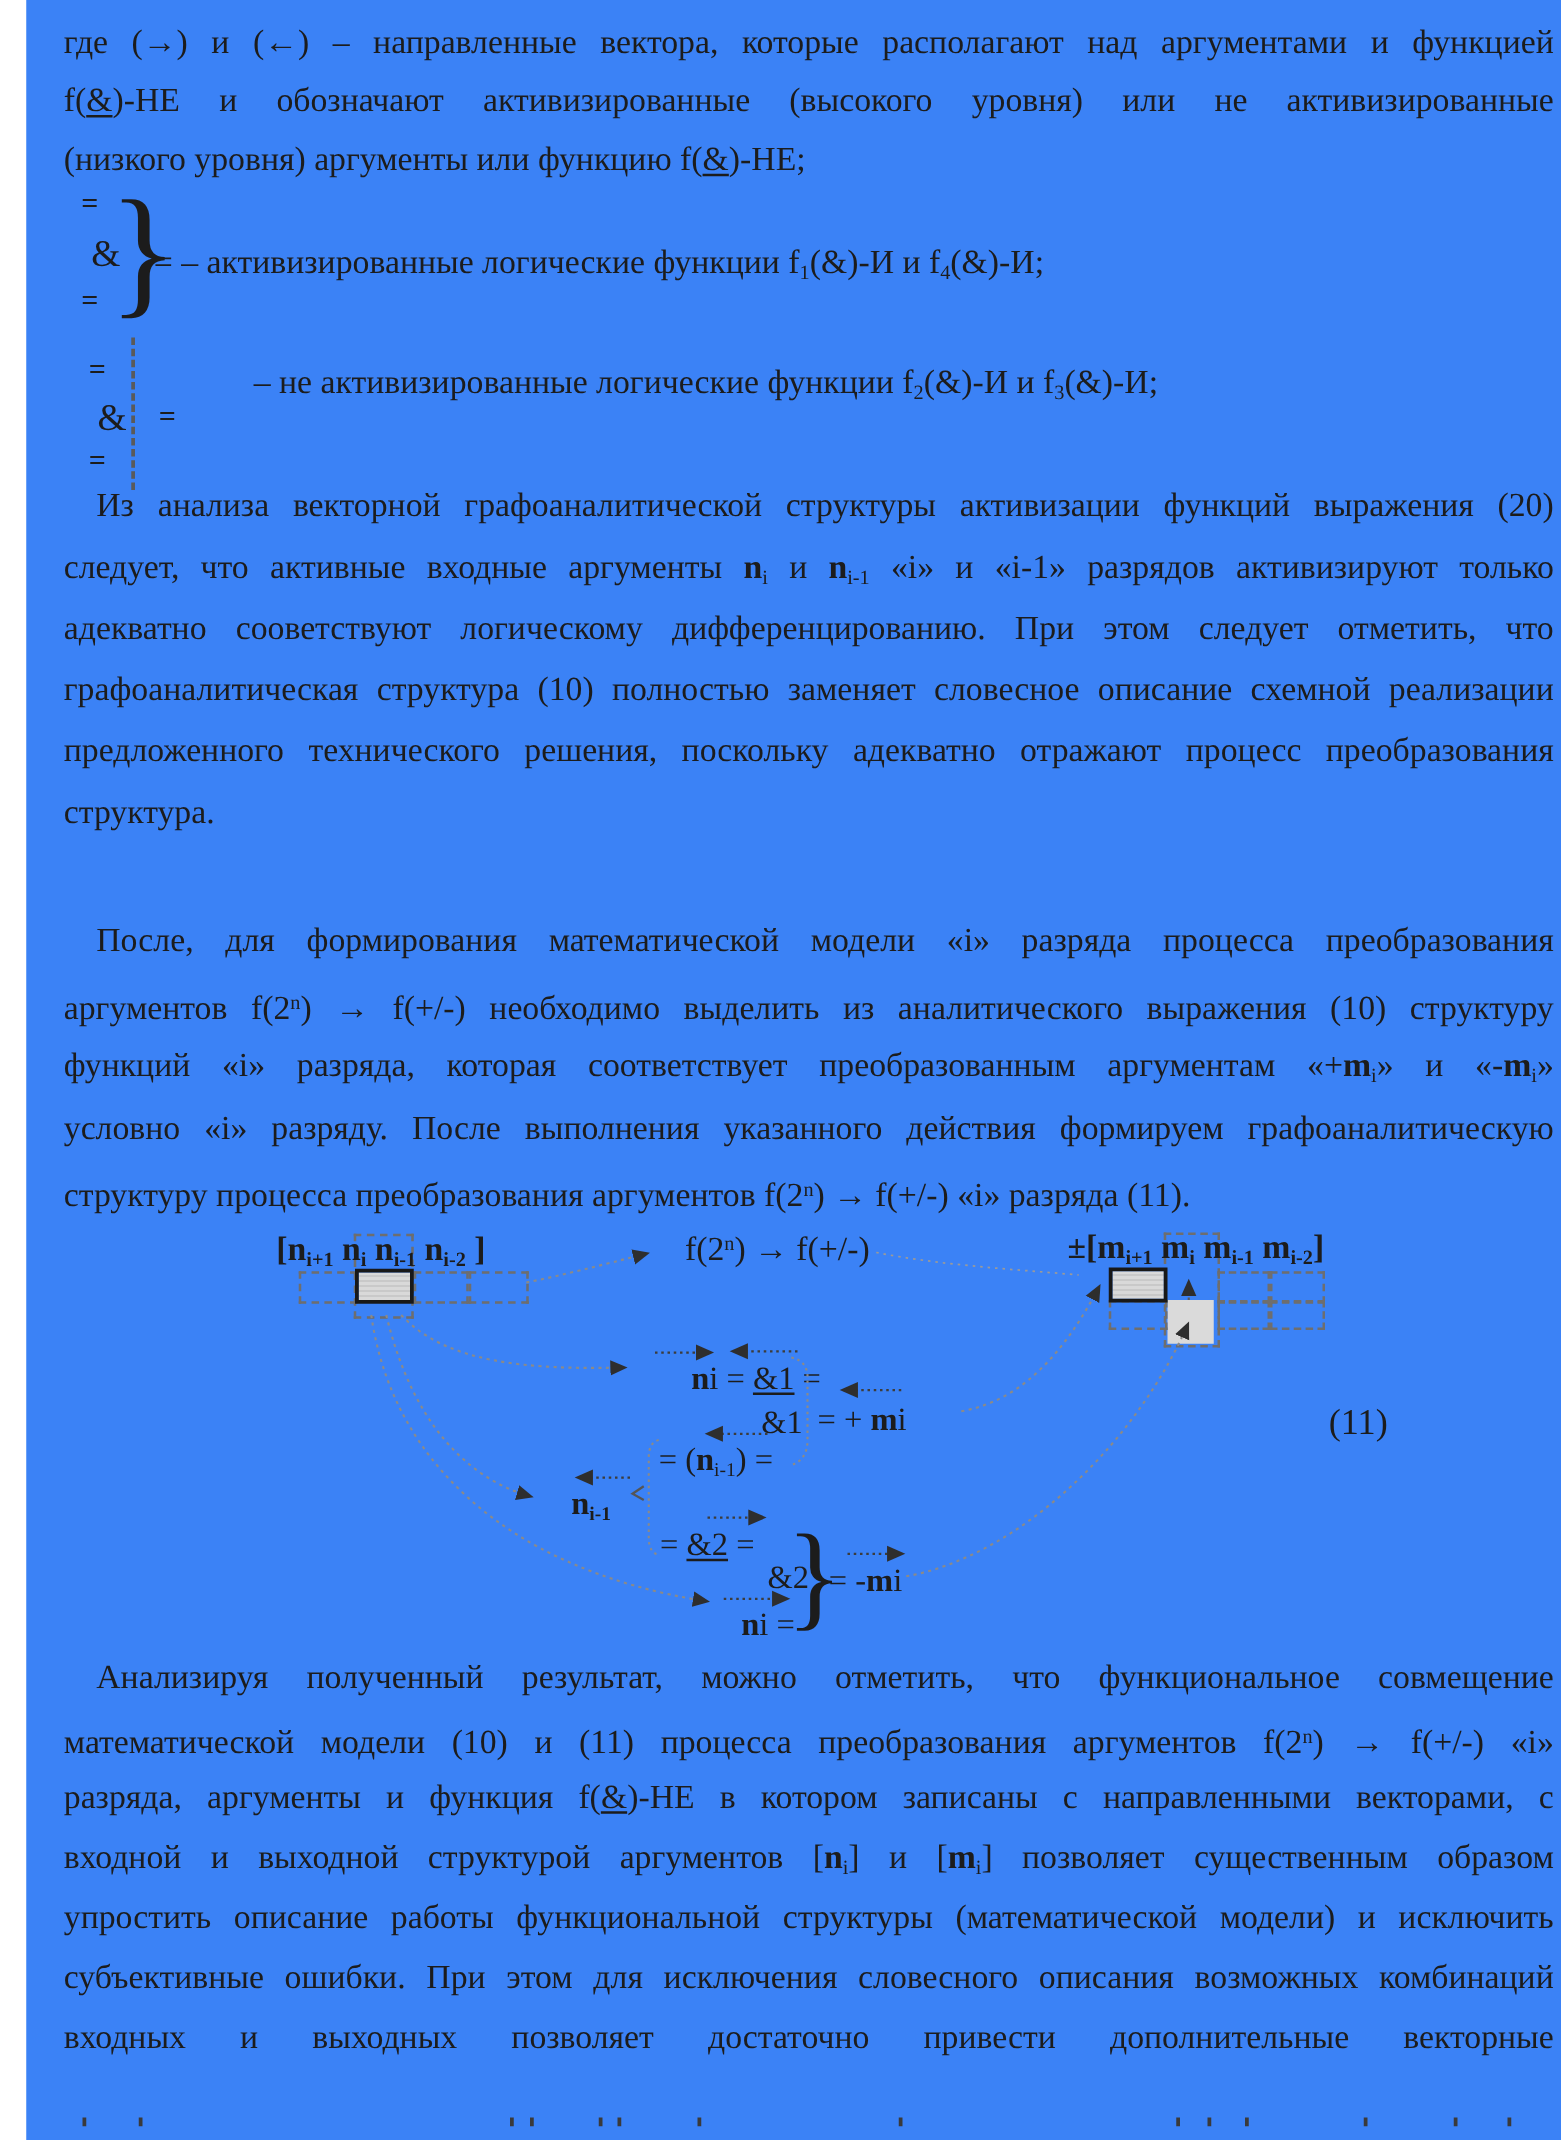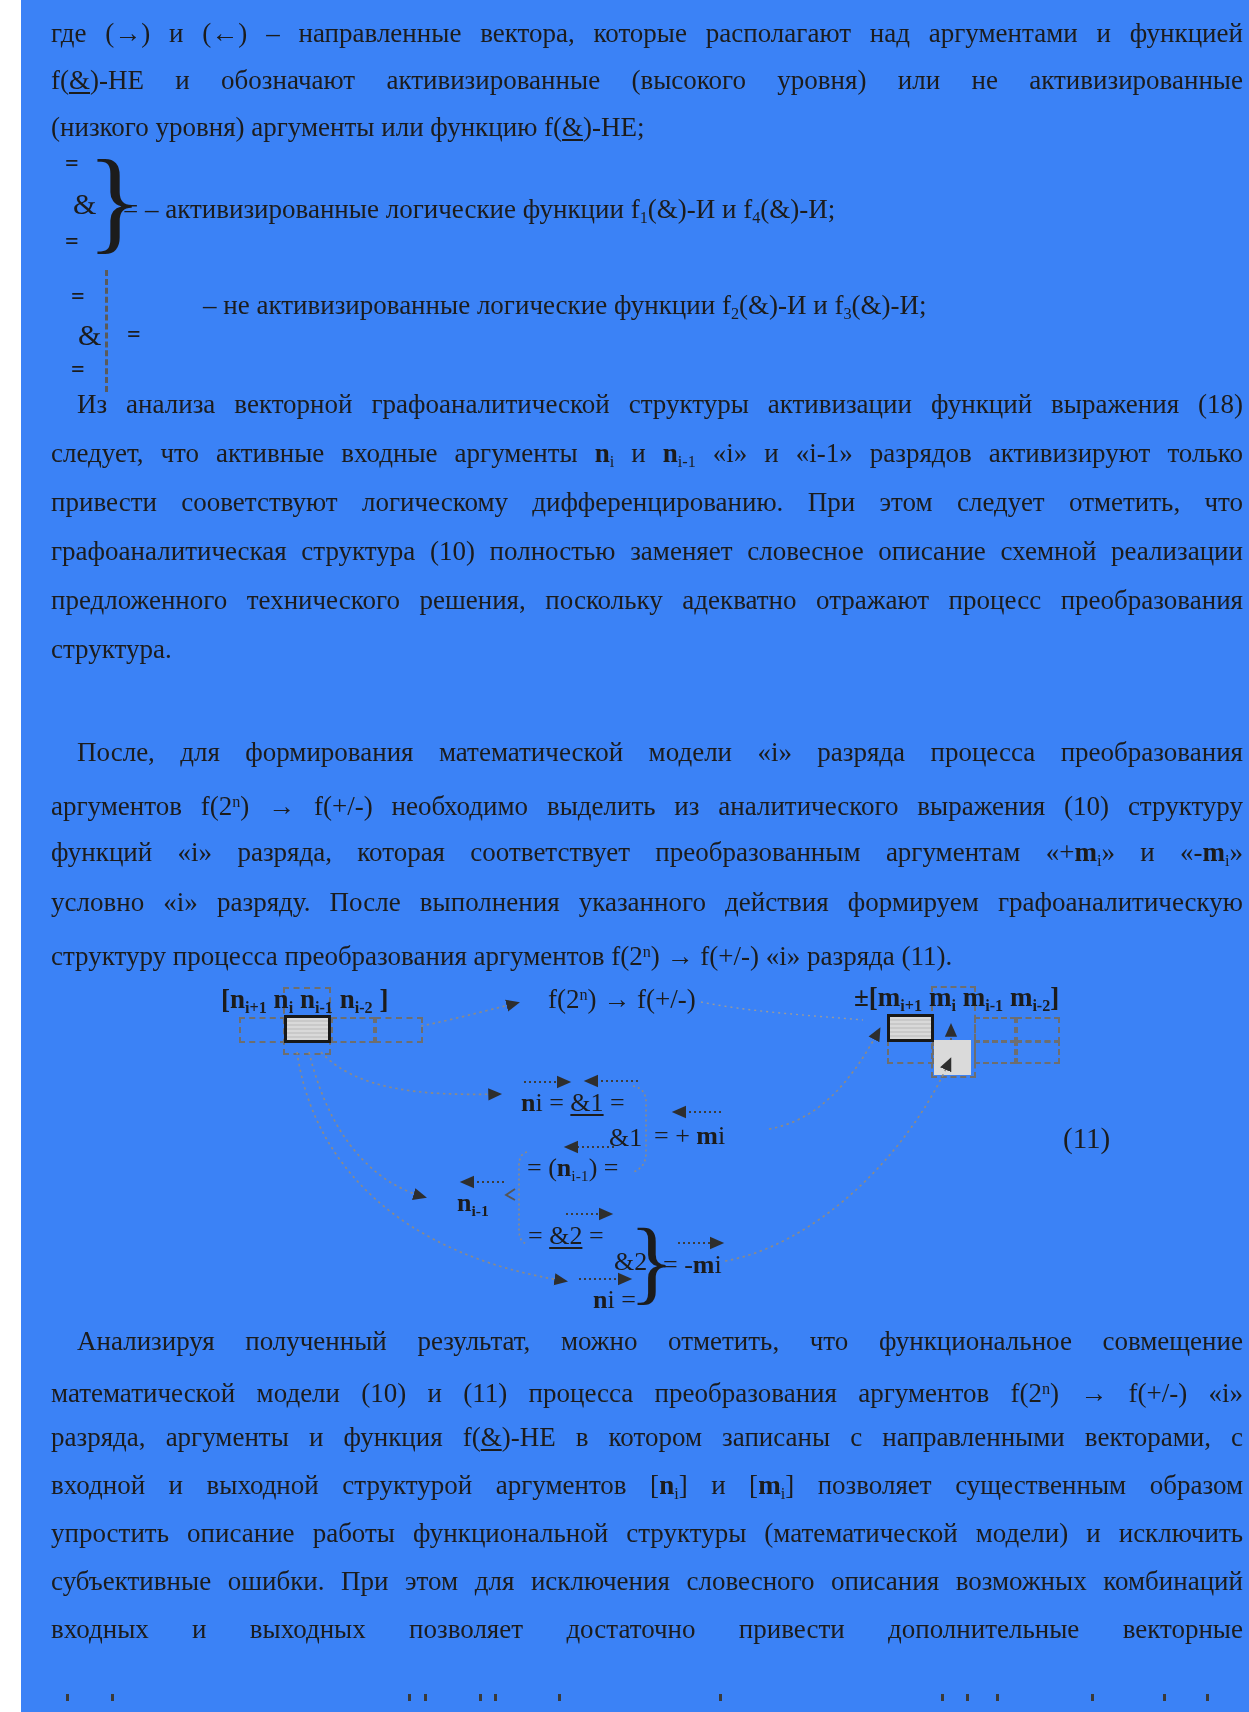--- a/index.html
+++ b/index.html
@@ -52,23 +52,23 @@
   <div class="fml" style="left:102px;top:196px;font-size:27px">=  – активизированные логические  функции f<sub>1</sub>(&amp;)-И и  f<sub>4</sub>(&amp;)-И;</div>
 
   <span class="fx bold" style="left:50px;top:284px;font-size:24px">=</span>
   <span class="fx" style="left:57px;top:320px;font-size:30px">&amp;</span>
   <span class="fx bold" style="left:50px;top:357px;font-size:24px">=</span>
   <div class="dashv" style="left:84px;top:270px;height:122px"></div>
   <span class="fx bold" style="left:106px;top:322px;font-size:24px">=</span>
   <div class="fml" style="left:182px;top:292px;font-size:27px">– не активизированные логические  функции f<sub>2</sub>(&amp;)-И и   f<sub>3</sub>(&amp;)-И;</div>
 
   <div class="para p2" style="top:380px">
-    <div class="ln ind">Из анализа векторной графоаналитической структуры активизации функций  выражения (18)</div>
+    <div class="ln ind">Из анализа векторной графоаналитической структуры активизации функций  выражения (20)</div>
     <div class="ln">следует, что   активные входные аргументы <b>n</b><sub>i</sub>  и  <b>n</b><sub>i-1</sub>  «i» и «i-1» разрядов активизируют  только</div>
-    <div class="ln">привести  сооветствуют  логическому  дифференцированию.  При  этом  следует  отметить,  что</div>
+    <div class="ln">адекватно  сооветствуют  логическому  дифференцированию.  При  этом  следует  отметить,  что</div>
     <div class="ln">графоаналитическая структура (10) полностью заменяет словесное описание схемной реализации</div>
     <div class="ln">предложенного технического решения, поскольку адекватно отражают процесс преобразования</div>
     <div class="ln last">структура.</div>
   </div>
 
   <div class="para p3" style="top:727px">
     <div class="ln ind">После,  для  формирования  математической  модели  «i»  разряда  процесса  преобразования</div>
     <div class="ln">аргументов   f(2<sup>n</sup>)  →  f(+/-) необходимо выделить из аналитического выражения (10) структуру</div>
     <div class="ln">функций «i» разряда,   которая соответствует   преобразованным  аргументам   «+<b>m</b><sub>i</sub>»  и «-<b>m</b><sub>i</sub>»</div>
     <div class="ln">условно «i» разряду.  После выполнения указанного действия формируем графоаналитическую</div>
@@ -89,21 +89,21 @@
   <div class="cell" style="left:953px;top:1017px;width:38px;height:22px"></div>
   <div class="cell" style="left:995px;top:1017px;width:40px;height:22px"></div>
   <div class="cell" style="left:866px;top:1040px;width:43px;height:20px"></div>
   <div class="cell" style="left:953px;top:1040px;width:38px;height:20px"></div>
   <div class="cell" style="left:995px;top:1040px;width:40px;height:20px"></div>
   <div class="cellsolid" style="left:866px;top:1014px;width:41px;height:22px"></div>
   <div class="fml bold" style="left:833px;top:984px;font-size:27px">±[m<sub>i+1</sub> m<sub>i</sub> m<sub>i-1</sub> m<sub>i-2</sub>]</div>
 
   <div class="eqnum" style="left:1042px;top:1122px">(11)</div>
 
-  <div class="fml" style="left:500px;top:1090px"><b>n</b>i = <span class="ul">&amp;1</span> =</div>
+  <div class="fml" style="left:532px;top:1090px"><b>n</b>i = <span class="ul">&amp;1</span> =</div>
   <div class="fml" style="left:588px;top:1125px">&amp;1</div>
   <div class="fml" style="left:633px;top:1123px">= + <b>m</b>i</div>
   <div class="fml" style="left:506px;top:1155px">= (<b>n</b><sub>i-1</sub>) =</div>
   <div class="fml bold" style="left:436px;top:1190px"><b>n</b><sub>i-1</sub></div>
   <div class="fml" style="left:507px;top:1223px">= <span class="ul">&amp;2</span> =</div>
   <div class="fml" style="left:593px;top:1249px">&amp;2</div>
   <span class="fx brace2" style="left:608px;top:1218px">}</span>
   <div class="fml" style="left:642px;top:1252px">= -<b>m</b>i</div>
   <div class="fml" style="left:572px;top:1287px"><b>n</b>i =</div>
 

